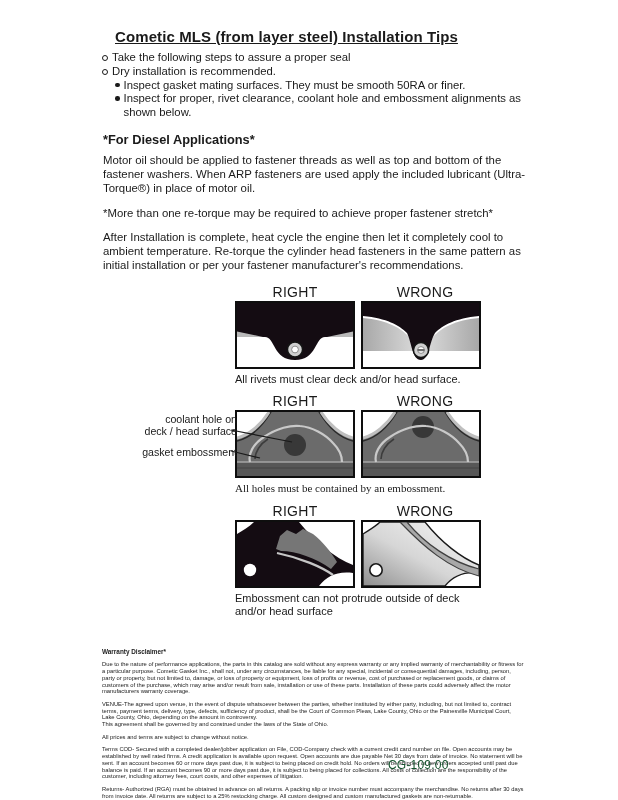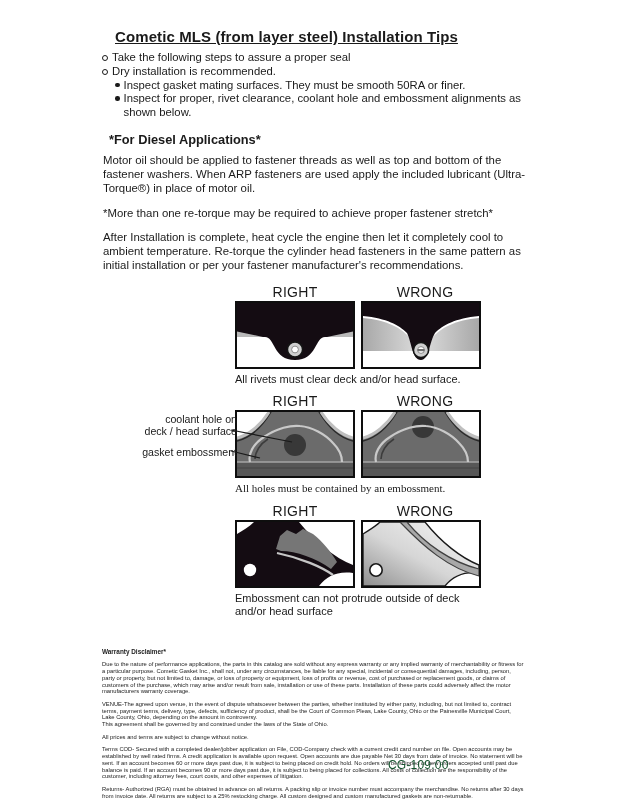--- a/index.html
+++ b/index.html
@@ -7,21 +7,21 @@
     position:relative;width:618px;height:800px;background:#ffffff;overflow:hidden;
     font-family:"Liberation Sans","DejaVu Sans",sans-serif;color:#1a1a1a;
   }
   .content{position:absolute;left:102px;top:26px;width:434px;}
   .doc-title{font-size:15px;font-weight:bold;text-decoration:underline;margin:2px 0 0 13px;letter-spacing:.1px;}
   .tips{margin-top:6px;font-size:11.3px;line-height:13.8px;}
   .tip-line{display:flex;align-items:flex-start;}
   .tip-line.sub{margin-left:13px;}
   .b-open{width:4px;height:4px;border:1px solid #1a1a1a;border-radius:50%;margin:4px 4px 0 0;flex:0 0 auto;}
   .b-fill{width:4.5px;height:4.5px;background:#1a1a1a;border-radius:50%;margin:4px 4px 0 0;flex:0 0 auto;}
-  .diesel-head{font-size:12.8px;font-weight:bold;margin:12px 0 0 7px;}
+  .diesel-head{font-size:12.8px;font-weight:bold;margin:12px 0 0 1px;}
   .para{font-size:11.4px;line-height:14.2px;margin:6px 0 0 1px;width:424px;}
   .para.mt9{margin-top:10px;}
   .diag-section{margin-top:13px;}
   .diag-row{margin-left:133px;width:250px;}
   .diag-labels{display:flex;gap:10px;font-size:14px;line-height:14px;margin-bottom:2px;}
   .diag-labels span{width:120px;text-align:center;letter-spacing:.3px;}
   .diag-boxes{display:flex;gap:6px;}
   .dbox{width:116px;height:64px;border:2px solid #0e0e0e;background:#fff;flex:0 0 auto;}
   .dbox svg{display:block;}
   .diag-caption{font-size:11px;line-height:13px;margin-top:4px;}

